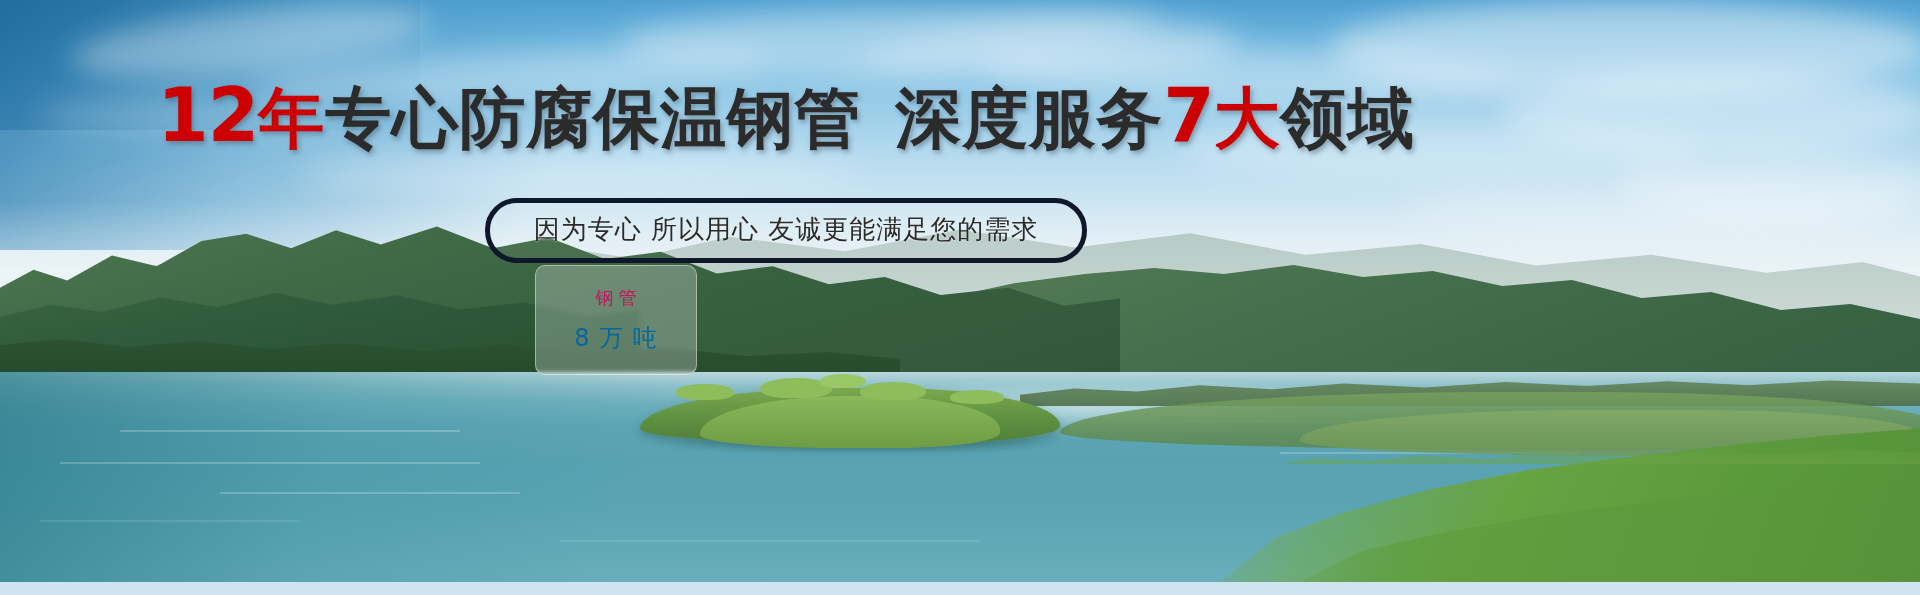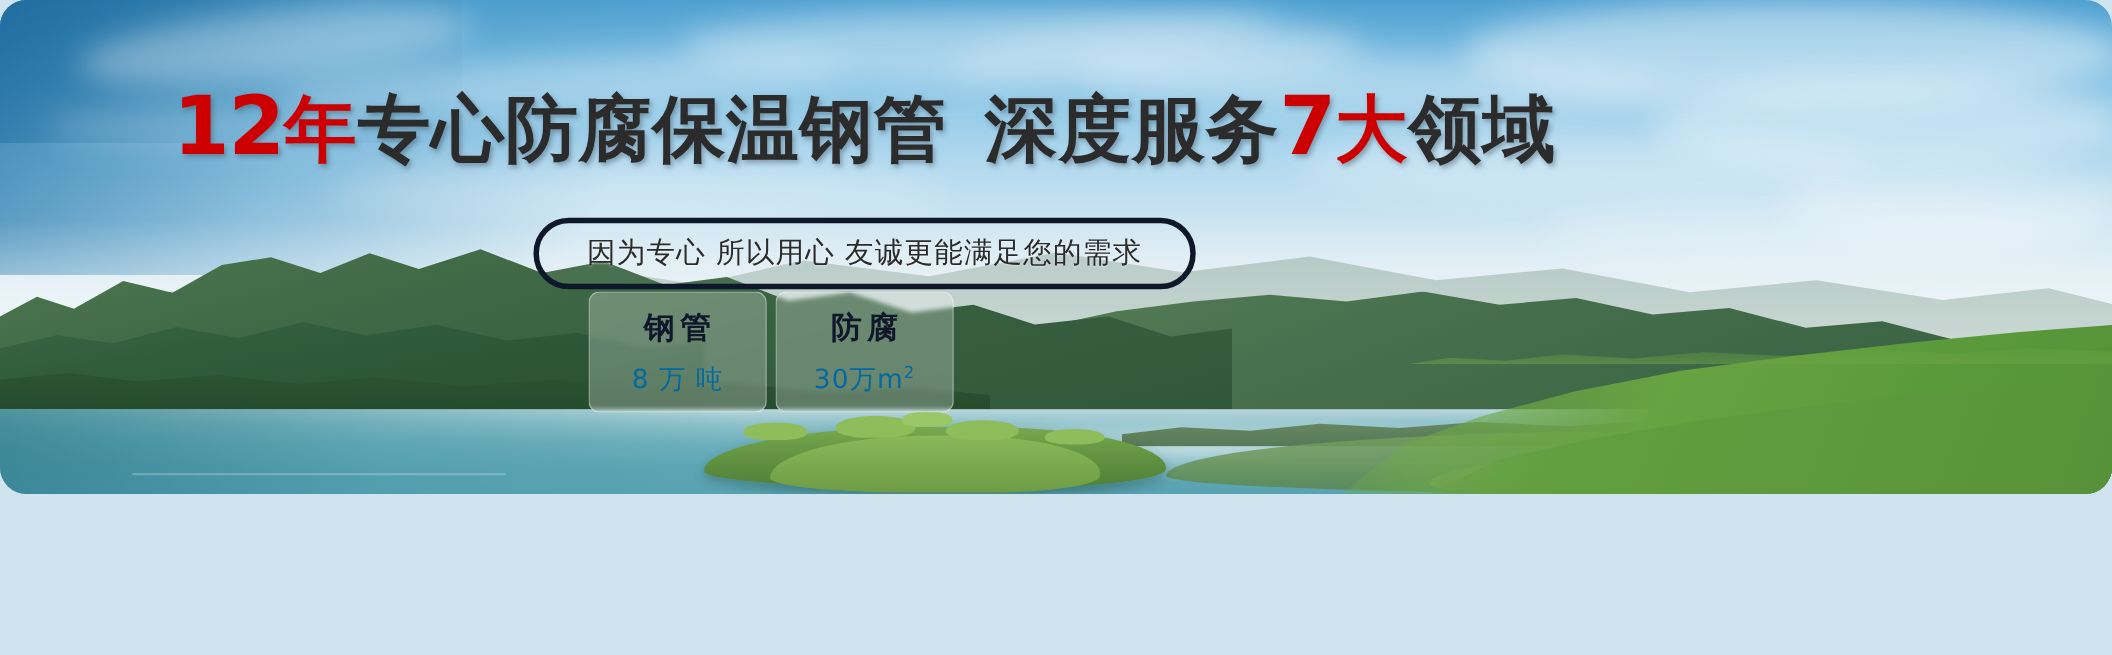--- a/index.html
+++ b/index.html
@@ -4,23 +4,22 @@
 <style>
   * { margin:0; padding:0; box-sizing:border-box; }
   html,body { width:1920px; height:595px; overflow:hidden; }
   body {
     font-family:"DejaVu Sans","Liberation Sans",sans-serif;
     background:#cfe4ef;
   }
 
   .banner {
     position:relative;
-    width:1920px; height:449px;
+    width:1920px; height:582px;
     overflow:hidden;
-    border-radius:24px;
   }
 
   
   .sky {
     position:absolute; left:0; top:0; width:1920px; height:330px;
     background:
       linear-gradient(to bottom,
         #4e9fd1 0%,
         #63aed9 8%,
         #7cbde2 18%,
@@ -250,22 +249,22 @@
     width:162px; height:110px;
     border-radius:10px;
     background:rgba(255,255,255,.26);
     border:1px solid rgba(255,255,255,.42);
     backdrop-filter:blur(2px);
     display:flex; flex-direction:column;
     align-items:center; justify-content:center;
     gap:12px;
   }
   .stat-label {
-    font-size:28px; color:#0f172a; letter-spacing:5px;
-    text-indent:5px; font-weight:700;
+    font-size:18px; color:#be185d; letter-spacing:5px;
+    text-indent:5px; font-weight:400;
   }
   .stat-value {
     font-size:24px; color:#0369a1; letter-spacing:1px;
     font-weight:400; white-space:nowrap;
   }
   .stat-value sup { font-size:15px; vertical-align:super; }
 </style>
 </head>
 <body>
 
@@ -334,21 +333,17 @@
     <div class="subtitle">因为专心 所以用心  友诚更能满足您的需求</div>
   </div>
 
   <div class="stats">
 
     <div class="stat">
       <div class="stat-label">钢管</div>
       <div class="stat-value"><span>8 万 吨</span></div>
     </div>
 
-    <div class="stat">
-      <div class="stat-label">防腐</div>
-      <div class="stat-value"><span>30万m</span><sup>2</sup></div>
-    </div>
 
 
   </div>
 
 </div>
 
 </body></html>

